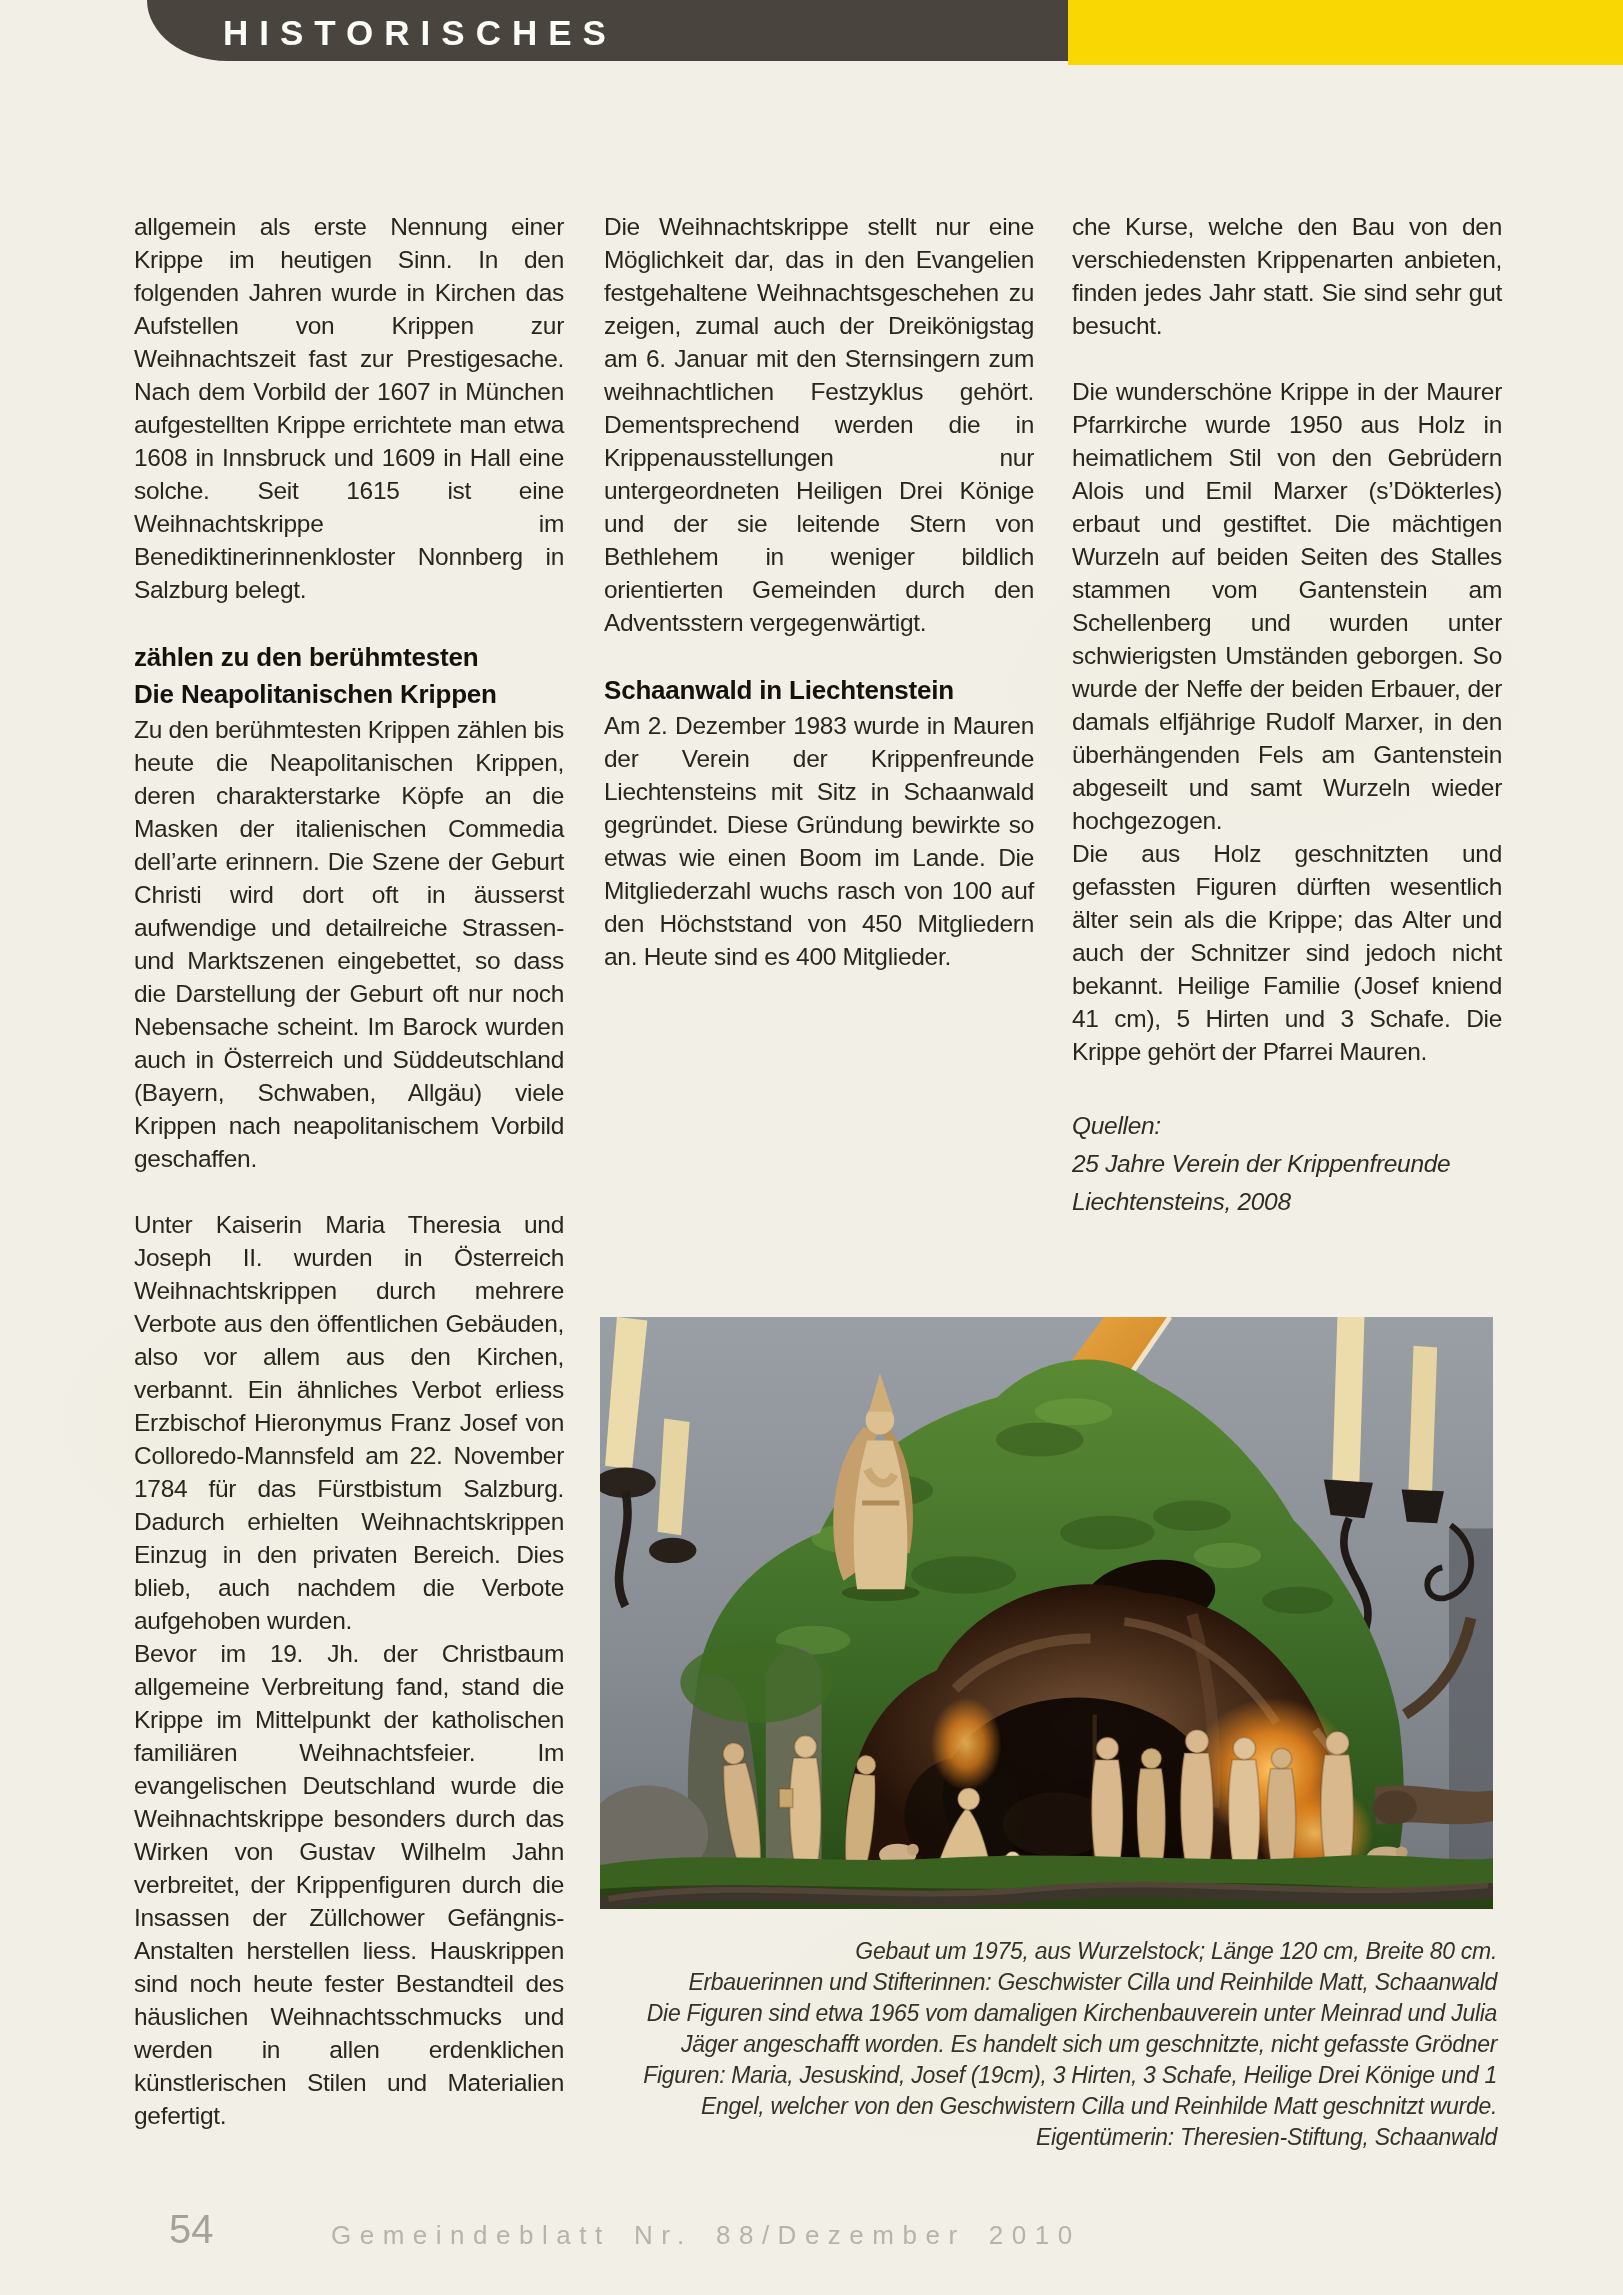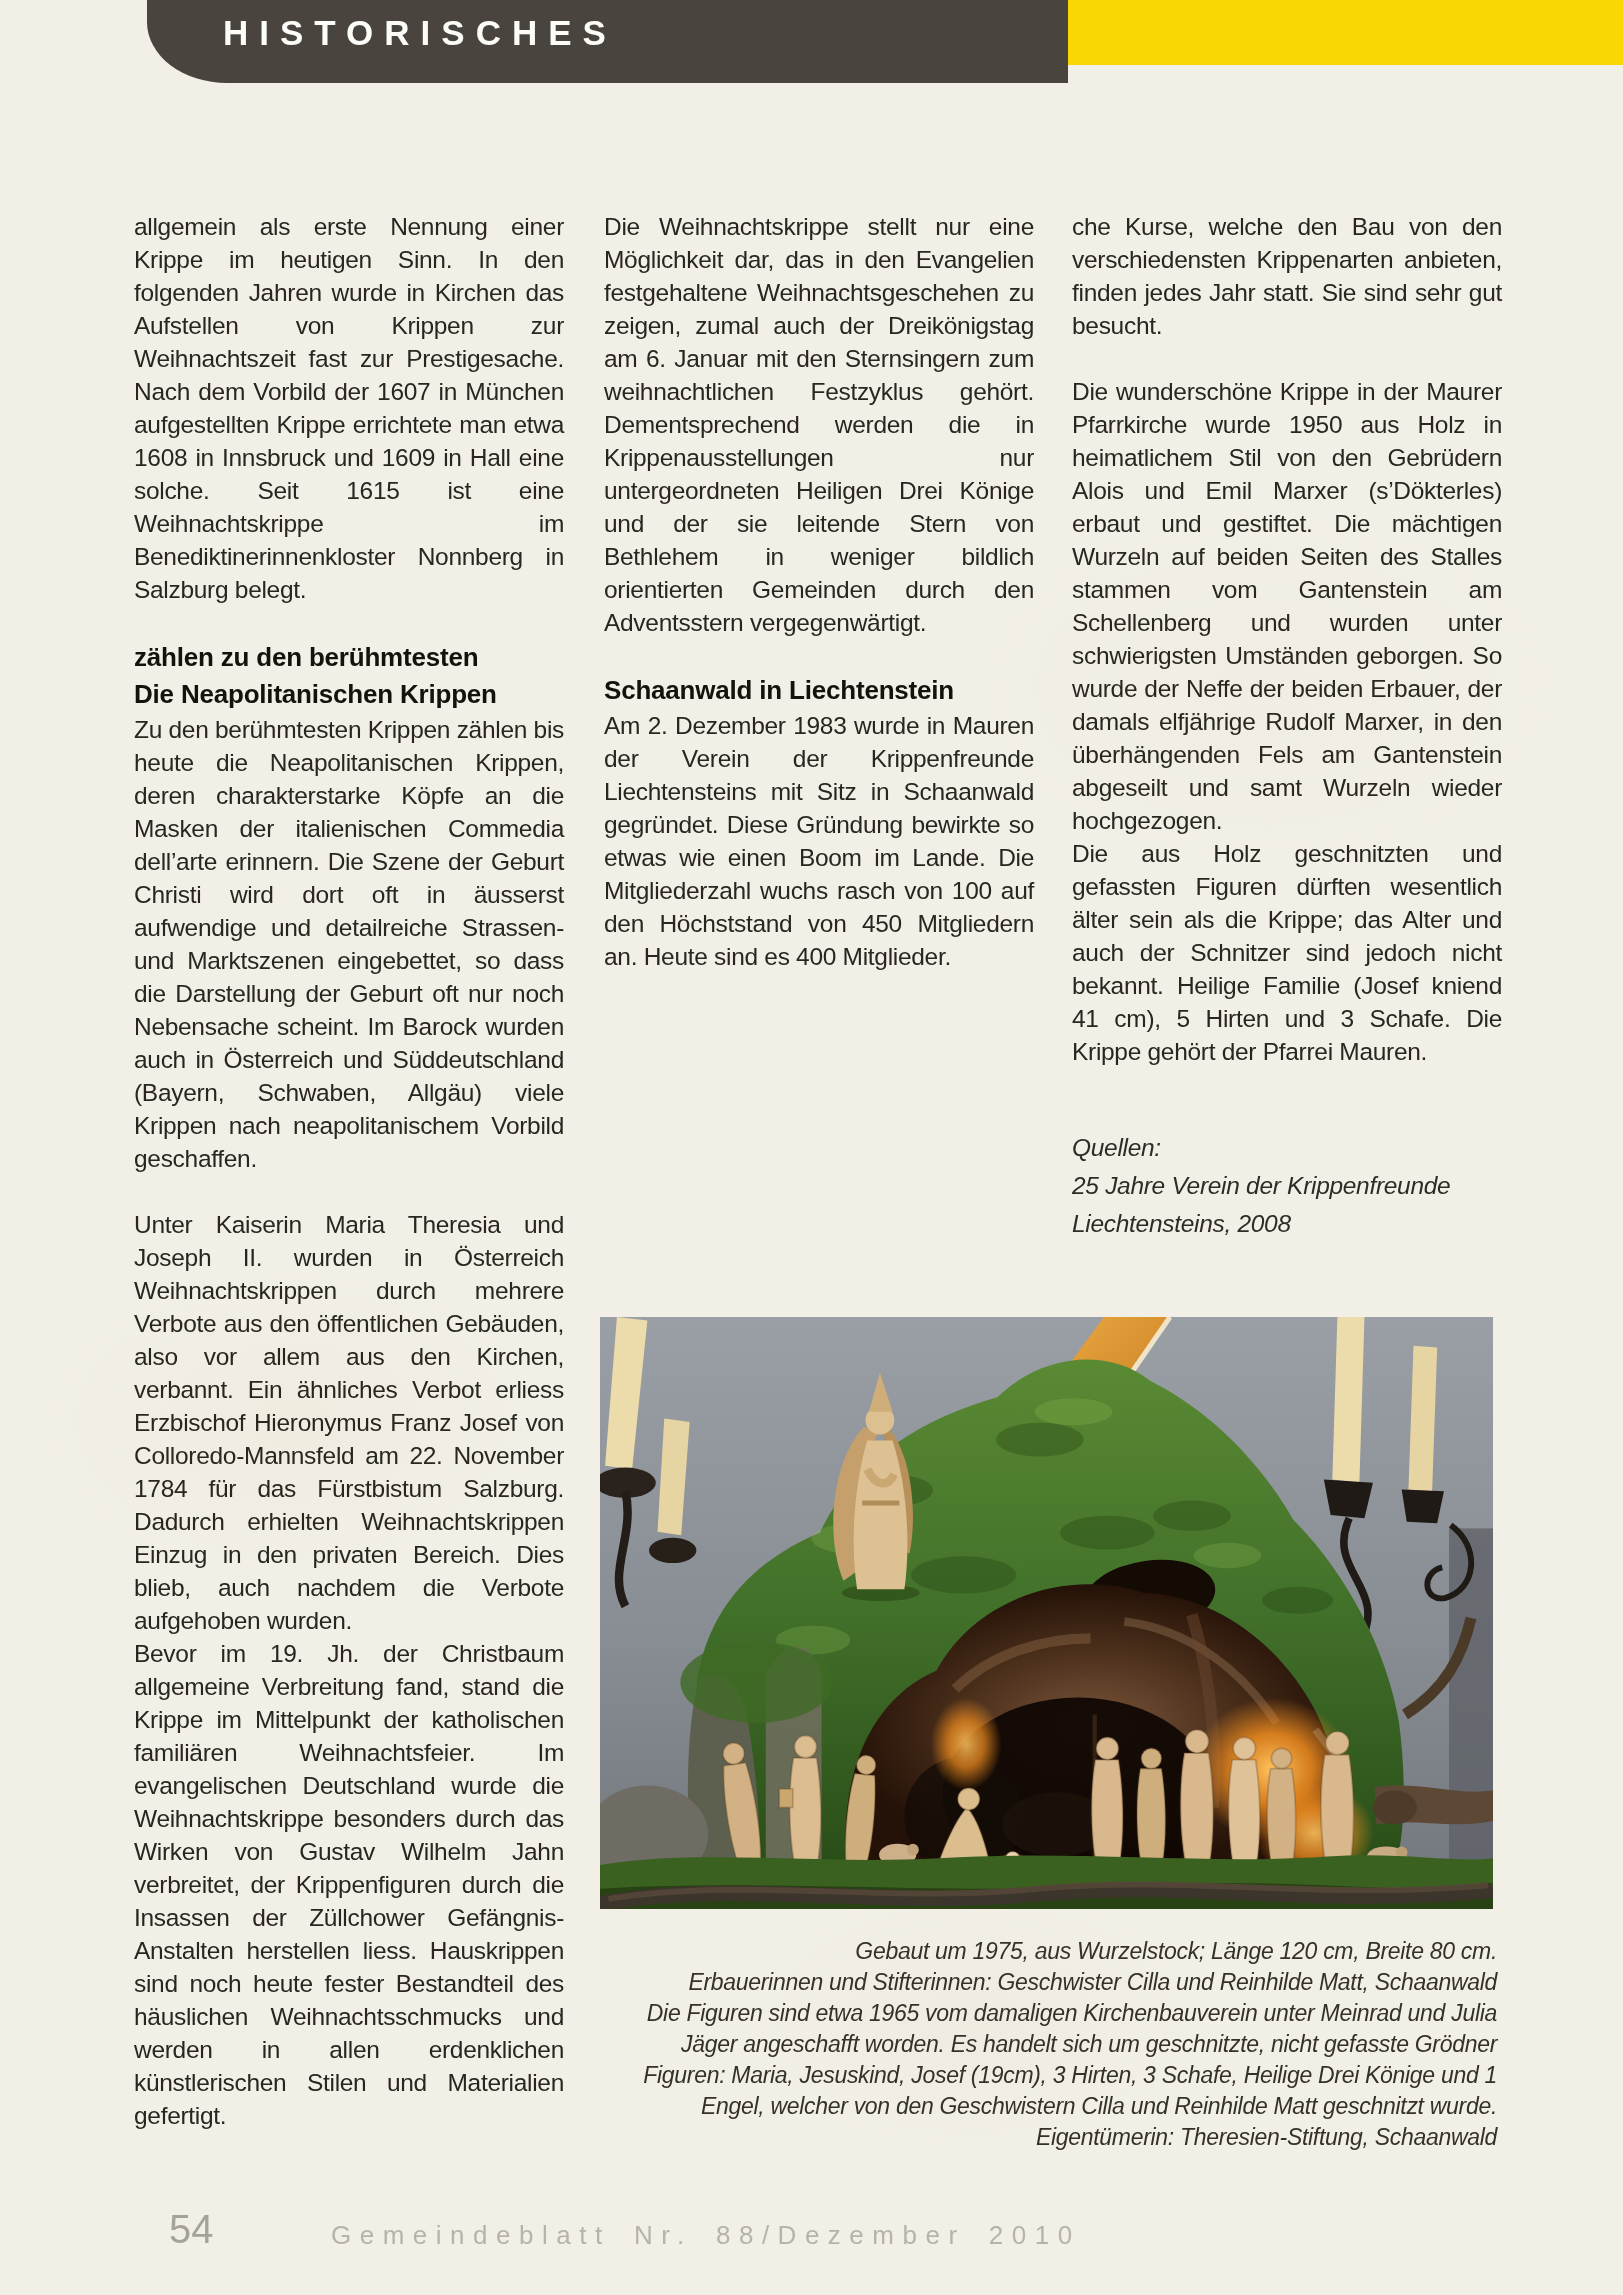--- a/index.html
+++ b/index.html
@@ -4,38 +4,38 @@
 <style>
   html,body{margin:0;padding:0;background:#dedbd2;}
   .page{position:relative;width:1623px;height:2295px;background:#f2efe6;
     background-image:
       radial-gradient(ellipse 355px 220px at 18% 62%, rgba(214,204,168,.10), transparent 70%),
       radial-gradient(ellipse 423px 254px at 78% 30%, rgba(220,212,180,.08), transparent 70%),
       radial-gradient(ellipse 321px 186px at 60% 88%, rgba(205,196,160,.09), transparent 70%);
     font-family:"Liberation Sans",sans-serif;overflow:hidden;}
 
   
-  .tab{position:absolute;left:147px;top:0;width:921px;height:83px;background:#49453e;
+  .tab{position:absolute;left:147px;top:0;width:921px;height:61px;background:#49453e;
        border-bottom-left-radius:80px 61px;}
   .tab-title{position:absolute;left:76px;top:12.7px;font-size:35px;font-weight:bold;
        letter-spacing:11px;color:#fcfcf9;white-space:nowrap;}
   .accent{position:absolute;left:1068px;top:0;width:555px;height:65px;background:#f8d703;}
 
   
   .col{position:absolute;top:210px;width:430px;font-size:24.5px;line-height:33px;
        letter-spacing:-0.3px;color:#28261f;text-align:justify;}
   .col p{margin:0;}
   .col p.gap{margin-top:33px;}
   .col h3{margin:33px 0 0 0;font-size:26px;line-height:37px;font-weight:bold;
        color:#14120d;text-align:left;letter-spacing:-0.2px;}
   .col h3 span{display:block;}
   .col-1{left:134px;}
   .col-2{left:604px;}
   .col-3{left:1072px;}
-  .sources{margin-top:61px;font-style:italic;text-align:left;font-size:24.5px;line-height:38px;color:#2e2c25;}
+  .sources{margin-top:39px;font-style:italic;text-align:left;font-size:24.5px;line-height:38px;color:#2e2c25;}
   .sources p{margin:0;}
 
   
   .photo{position:absolute;left:600px;top:1317px;width:893px;height:592px;margin:0;}
   .photo svg{display:block;width:100%;height:100%;}
 
   
   .caption{position:absolute;left:602px;top:1936px;width:895px;font-style:italic;
        font-size:23px;line-height:31px;letter-spacing:-0.3px;color:#343129;text-align:right;}
   .caption p{margin:0;}

